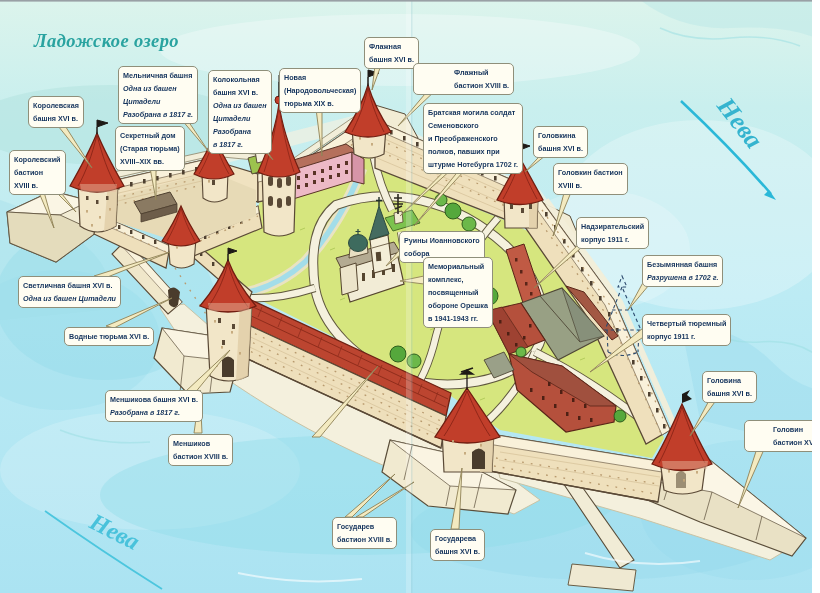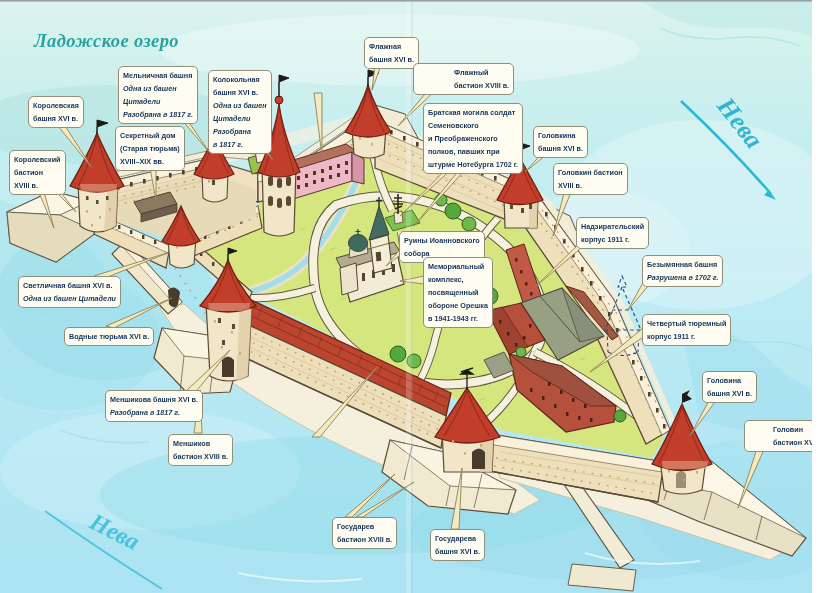--- a/index.html
+++ b/index.html
@@ -550,20 +550,21 @@
 <div class="cb" style="left:28px;top:96px;border-radius:6px;">Королевская<br>башня XVI в.</div>
 
 <div class="cb" style="left:9px;top:150px;">Королевский<br>бастион<br>XVIII в.</div>
 
 <div class="cb" style="left:118px;top:66px;">Мельничная башня<br><i>Одна из башен</i><br><i>Цитадели</i><br><i>Разобрана в 1817 г.</i></div>
 
 <div class="cb" style="left:115px;top:126px;">Секретный дом<br>(Старая тюрьма)<br>XVIII–XIX вв.</div>
 
 <div class="cb" style="left:208px;top:70px;">Колокольная<br>башня XVI в.<br><i>Одна из башен</i><br><i>Цитадели</i><br><i>Разобрана</i><br><i>в 1817 г.</i></div>
 
+<div class="cb" style="left:279px;top:68px;">Новая<br>(Народовольческая)<br>тюрьма XIX в.</div>
 
 <div class="cb" style="left:364px;top:37px;">Флажная<br>башня XVI в.</div>
 
 <div class="cb" style="left:413px;top:63px;padding-left:40px;">Флажный<br>бастион XVIII в.</div>
 
 <div class="cb" style="left:423px;top:103px;">Братская могила солдат<br>Семеновского<br>и Преображенского<br>полков, павших при<br>штурме Нотебурга 1702 г.</div>
 
 <div class="cb" style="left:533px;top:126px;">Головкина<br>башня XVI в.</div>
 
 <div class="cb" style="left:553px;top:163px;">Головкин бастион<br>XVIII в.</div>

